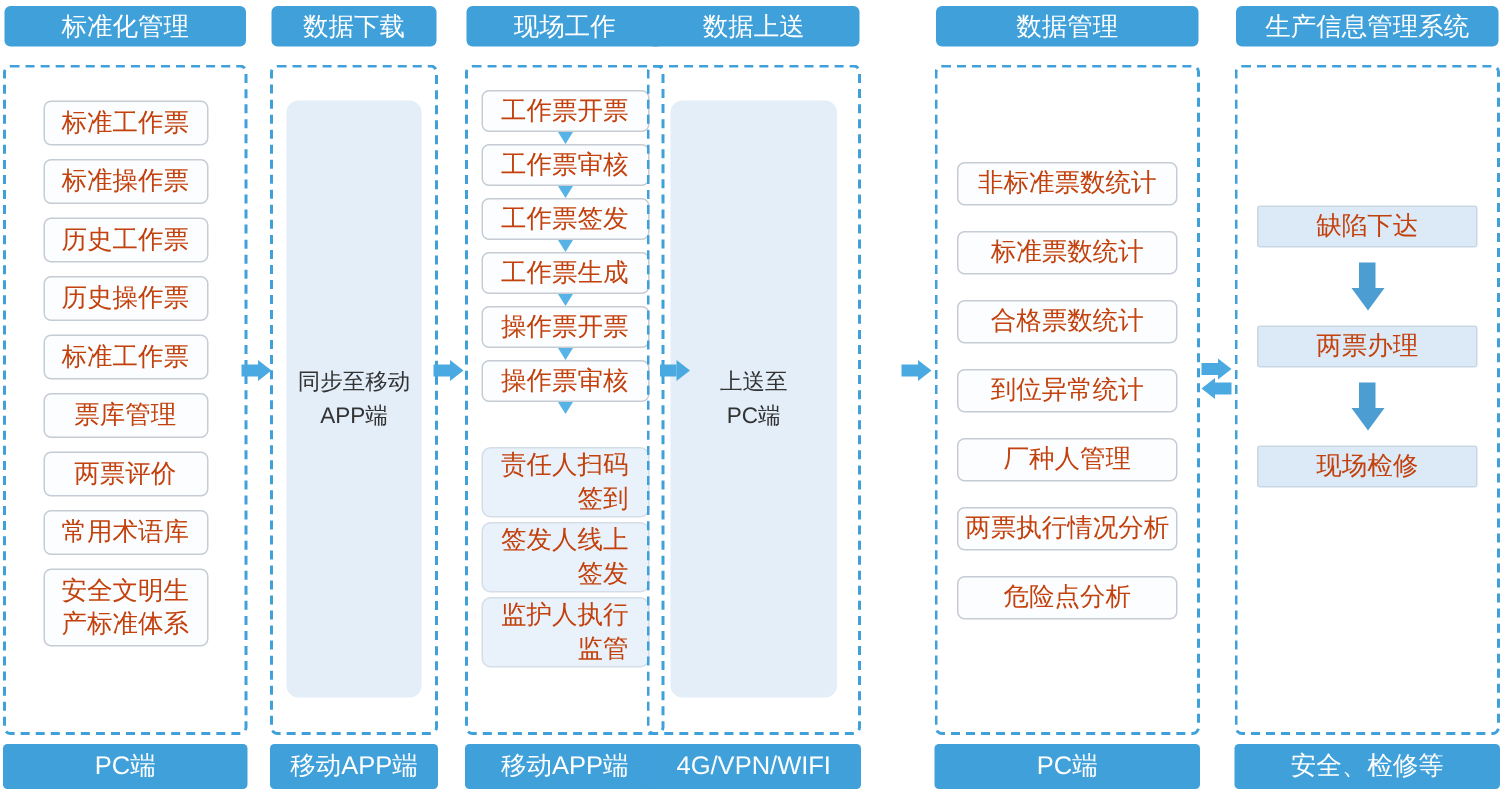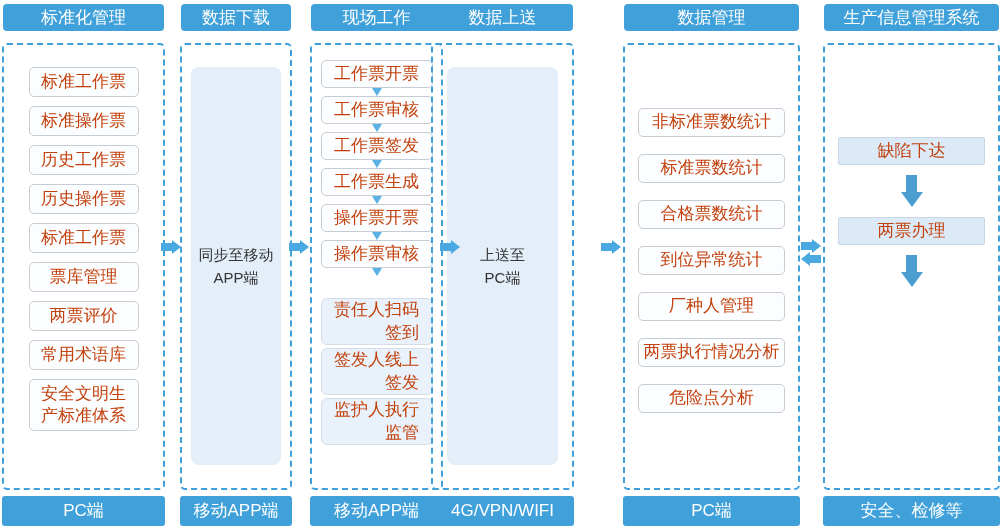--- a/index.html
+++ b/index.html
@@ -177,20 +177,21 @@
       <div class="item">缺陷下达</div>
       <div class="barrow">
           <i class="bstem"></i>
           <i class="bhead"></i>
         </div>
       <div class="item">两票办理</div>
       <div class="barrow">
           <i class="bstem"></i>
           <i class="bhead"></i>
         </div>
+      <div class="item">现场检修</div>
     </div>
     <div class="ftr">安全、检修等</div>
   </div>
 
   <div class="harrow" style="left:161px;top:240px;">
       <i class="hstem"></i>
       <i class="hheadR"></i>
     </div>
   <div class="harrow" style="left:289px;top:240px;">
       <i class="hstem"></i>

